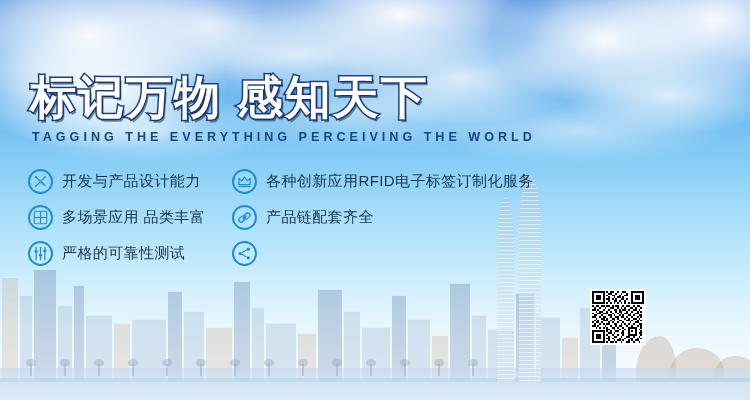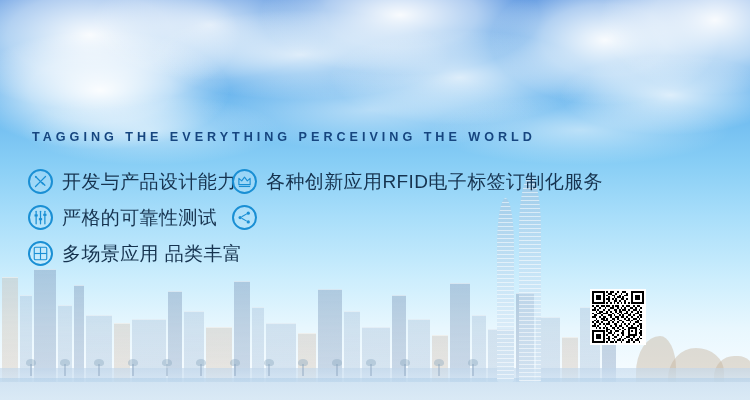--- a/index.html
+++ b/index.html
@@ -178,21 +178,21 @@
     border-radius: 50%;
     box-sizing: border-box;
     display: flex;
     align-items: center;
     justify-content: center;
     background: rgba(255,255,255,0.10);
   }
   .feat-icon svg { display: block; }
   .feat-label {
     margin-left: 9px;
-    font-size: 19px;
+    font-size: 15px;
     color: #16334f;
     font-weight: 500;
     letter-spacing: 0.4px;
   }
 
   
   .qr {
     position: absolute;
     left: 590px;
     top: 289px;
@@ -278,79 +278,90 @@
     <div class="water"></div>
   </div>
 
   <div class="tower" style="left:497px; top:198px; width:17px; height:184px;">
     <div class="tower-stripes"></div>
   </div>
   <div class="tower" style="left:519px; top:176px; width:22px; height:206px;">
     <div class="tower-stripes"></div>
   </div>
 
+  <div class="headline">标记万物 感知天下</div>
 
   <div class="subheadline">TAGGING THE EVERYTHING PERCEIVING THE WORLD</div>
 
   <div class="features">
 
     <div class="feat-col left">
 
       <div class="feat">
         <span class="feat-icon">
           <svg width="15" height="15" viewBox="0 0 24 24" fill="none" stroke="#1a8fd4" stroke-width="2" stroke-linecap="round">
             <path d="M4 4 L16 16"></path>
               <path d="M15 14 l4 4"></path>
             <path d="M20 4 L9 15"></path>
               <path d="M8 16 l-4 4"></path>
             <circle cx="5" cy="5" r="1.4" fill="#1a8fd4" stroke="none"></circle>
           </svg>
         </span>
         <span class="feat-label">开发与产品设计能力</span>
+      </div>
+
+      <div class="feat">
+        <span class="feat-icon">
+          <svg width="15" height="15" viewBox="0 0 24 24" fill="none" stroke="#1a8fd4" stroke-width="1.8">
+            <rect x="2" y="2" width="20" height="20" rx="2"></rect>
+            <path d="M12 2 V22"></path>
+              <path d="M2 12 H22"></path>
+          </svg>
+        </span>
+        <span class="feat-label">多场景应用  品类丰富</span>
       </div>
 
       <div class="feat">
         <span class="feat-icon">
           <svg width="15" height="15" viewBox="0 0 24 24" fill="none" stroke="#1a8fd4" stroke-width="2" stroke-linecap="round">
             <path d="M5 2 V22"></path>
               <path d="M12 2 V22"></path>
               <path d="M19 2 V22"></path>
             <rect x="2.4" y="7" width="5.2" height="3.4" fill="#1a8fd4" stroke="none"></rect>
             <rect x="9.4" y="13" width="5.2" height="3.4" fill="#1a8fd4" stroke="none"></rect>
             <rect x="16.4" y="6" width="5.2" height="3.4" fill="#1a8fd4" stroke="none"></rect>
           </svg>
         </span>
         <span class="feat-label">严格的可靠性测试</span>
       </div>
 
-      <div class="feat">
-        <span class="feat-icon">
-          <svg width="15" height="15" viewBox="0 0 24 24" fill="none" stroke="#1a8fd4" stroke-width="1.8">
-            <rect x="2" y="2" width="20" height="20" rx="2"></rect>
-            <path d="M12 2 V22"></path>
-              <path d="M2 12 H22"></path>
-          </svg>
-        </span>
-        <span class="feat-label">多场景应用  品类丰富</span>
-      </div>
-
     </div>
 
     <div class="feat-col right">
 
       <div class="feat">
         <span class="feat-icon">
           <svg width="15" height="15" viewBox="0 0 24 24" fill="none" stroke="#1a8fd4" stroke-width="1.8" stroke-linejoin="round">
             <path d="M3 7 L3 17 L21 17 L21 7 L16.5 11 L12 5 L7.5 11 Z"></path>
             <path d="M3 20 H21"></path>
           </svg>
         </span>
         <span class="feat-label">各种创新应用RFID电子标签订制化服务</span>
       </div>
 
+      <div class="feat">
+        <span class="feat-icon">
+          <svg width="15" height="15" viewBox="0 0 24 24" fill="none" stroke="#1a8fd4" stroke-width="2" stroke-linecap="round">
+            <rect x="2.5" y="11" width="11" height="7" rx="3.5" transform="rotate(-45 8 14.5)"></rect>
+            <rect x="10.5" y="6" width="11" height="7" rx="3.5" transform="rotate(-45 16 9.5)"></rect>
+            <path d="M9.5 14.5 L14.5 9.5"></path>
+          </svg>
+        </span>
+        <span class="feat-label">产品链配套齐全</span>
+      </div>
 
       <div class="feat">
         <span class="feat-icon">
           <svg width="15" height="15" viewBox="0 0 24 24" fill="none" stroke="#1a8fd4" stroke-width="1.8">
             <circle cx="18" cy="5" r="2.6" fill="#1a8fd4" stroke="none"></circle>
             <circle cx="5" cy="12" r="2.6" fill="#1a8fd4" stroke="none"></circle>
             <circle cx="18" cy="19" r="2.6" fill="#1a8fd4" stroke="none"></circle>
             <path d="M7.4 10.8 L15.6 6.2"></path>
             <path d="M7.4 13.2 L15.6 17.8"></path>
           </svg>

